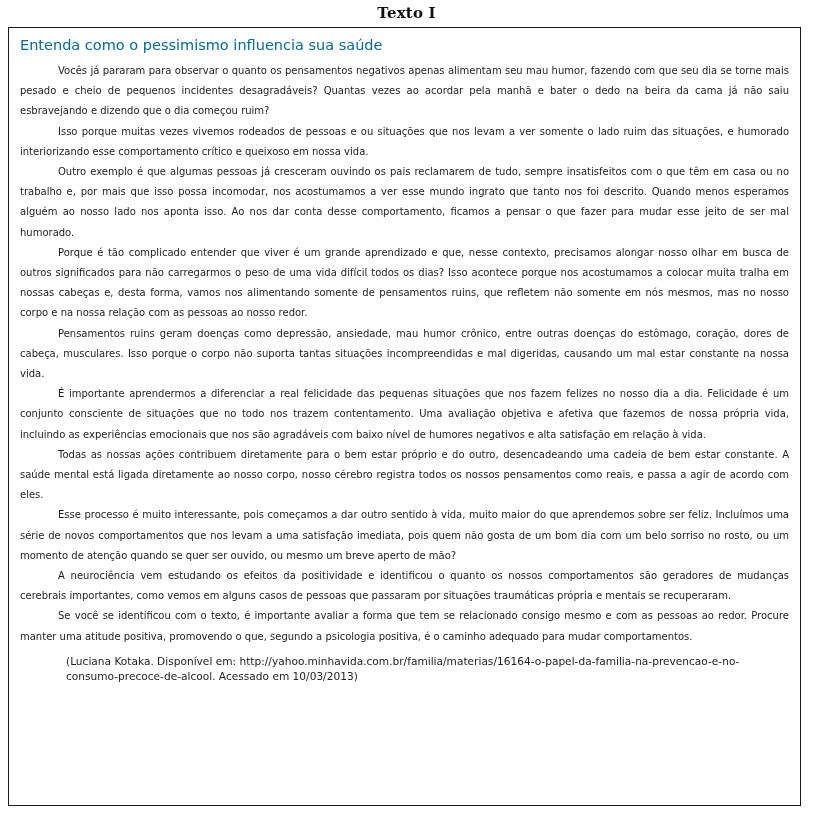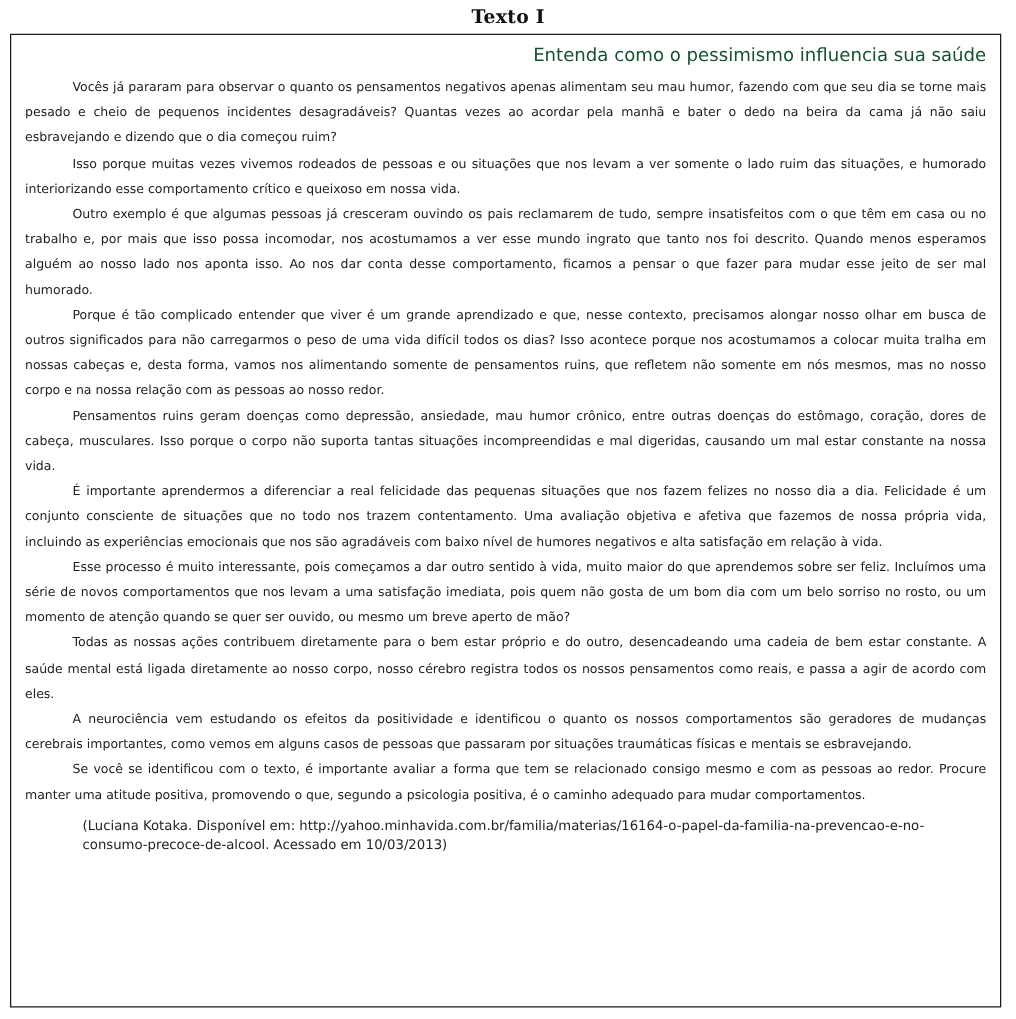--- a/index.html
+++ b/index.html
@@ -41,24 +41,24 @@
     right: 12px;
     bottom: 9px;
     border: 1.5px solid #1b1b1b;
     box-sizing: border-box;
     background: #ffffff;
     padding: 4px 11px 0 11px;
     overflow: hidden;
   }
 
   .headline {
-    text-align: right;
+    text-align: left;
     font-size: 14.5px;
     line-height: 20px;
-    color: #14532d;
+    color: #0369a1;
     margin: 3px 0 6px 0;
     font-family: "DejaVu Sans", sans-serif;
   }
 
   .body-text p {
     margin: 0;
     text-align: justify;
     text-justify: inter-word;
     font-size: 10px;
     line-height: 20.2px;
@@ -91,22 +91,22 @@
 
     <div class="headline">Entenda como o pessimismo influencia sua saúde</div>
 
     <div class="body-text">
       <p>Vocês já pararam para observar o quanto os pensamentos negativos apenas alimentam seu mau humor, fazendo com que seu dia se torne mais pesado e cheio de pequenos incidentes desagradáveis? Quantas vezes ao acordar pela manhã e bater o dedo na beira da cama já não saiu esbravejando e dizendo que o dia começou ruim?</p>
       <p>Isso porque muitas vezes vivemos rodeados de pessoas e ou situações que nos levam a ver somente o lado ruim das situações, e humorado interiorizando esse comportamento crítico e queixoso em nossa vida.</p>
       <p>Outro exemplo é que algumas pessoas já cresceram ouvindo os pais reclamarem de tudo, sempre insatisfeitos com o que têm em casa ou no trabalho e, por mais que isso possa incomodar, nos acostumamos a ver esse mundo ingrato que tanto nos foi descrito. Quando menos esperamos alguém ao nosso lado nos aponta isso. Ao nos dar conta desse comportamento, ficamos a pensar o que fazer para mudar esse jeito de ser mal humorado.</p>
       <p>Porque é tão complicado entender que viver é um grande aprendizado e que, nesse contexto, precisamos alongar nosso olhar em busca de outros significados para não carregarmos o peso de uma vida difícil todos os dias? Isso acontece porque nos acostumamos a colocar muita tralha em nossas cabeças e, desta forma, vamos nos alimentando somente de pensamentos ruins, que refletem não somente em nós mesmos, mas no nosso corpo e na nossa relação com as pessoas ao nosso redor.</p>
       <p>Pensamentos ruins geram doenças como depressão, ansiedade, mau humor crônico, entre outras doenças do estômago, coração, dores de cabeça, musculares. Isso porque o corpo não suporta tantas situações incompreendidas e mal digeridas, causando um mal estar constante na nossa vida.</p>
       <p>É importante aprendermos a diferenciar a real felicidade das pequenas situações que nos fazem felizes no nosso dia a dia. Felicidade é um conjunto consciente de situações que no todo nos trazem contentamento. Uma avaliação objetiva e afetiva que fazemos de nossa própria vida, incluindo as experiências emocionais que nos são agradáveis com baixo nível de humores negativos e alta satisfação em relação à vida.</p>
+      <p>Todas as nossas ações contribuem diretamente para o bem estar próprio e do outro, desencadeando uma cadeia de bem estar constante. A saúde mental está ligada diretamente ao nosso corpo, nosso cérebro registra todos os nossos pensamentos como reais, e passa a agir de acordo com eles.</p>
       <p>Esse processo é muito interessante, pois começamos a dar outro sentido à vida, muito maior do que aprendemos sobre ser feliz. Incluímos uma série de novos comportamentos que nos levam a uma satisfação imediata, pois quem não gosta de um bom dia com um belo sorriso no rosto, ou um momento de atenção quando se quer ser ouvido, ou mesmo um breve aperto de mão?</p>
-      <p>Todas as nossas ações contribuem diretamente para o bem estar próprio e do outro, desencadeando uma cadeia de bem estar constante. A saúde mental está ligada diretamente ao nosso corpo, nosso cérebro registra todos os nossos pensamentos como reais, e passa a agir de acordo com eles.</p>
-      <p>A neurociência vem estudando os efeitos da positividade e identificou o quanto os nossos comportamentos são geradores de mudanças cerebrais importantes, como vemos em alguns casos de pessoas que passaram por situações traumáticas físicas e mentais se esbravejando.</p>
+      <p>A neurociência vem estudando os efeitos da positividade e identificou o quanto os nossos comportamentos são geradores de mudanças cerebrais importantes, como vemos em alguns casos de pessoas que passaram por situações traumáticas própria e mentais se recuperaram.</p>
       <p>Se você se identificou com o texto, é importante avaliar a forma que tem se relacionado consigo mesmo e com as pessoas ao redor. Procure manter uma atitude positiva, promovendo o que, segundo a psicologia positiva, é o caminho adequado para mudar comportamentos.</p>
     </div>
 
     <div class="source">(Luciana Kotaka. Disponível em: http://yahoo.minhavida.com.br/familia/materias/16164-o-papel-da-familia-na-prevencao-e-no-consumo-precoce-de-alcool. Acessado em 10/03/2013)</div>
 
   </div>
 </div>
 
 </body></html>

